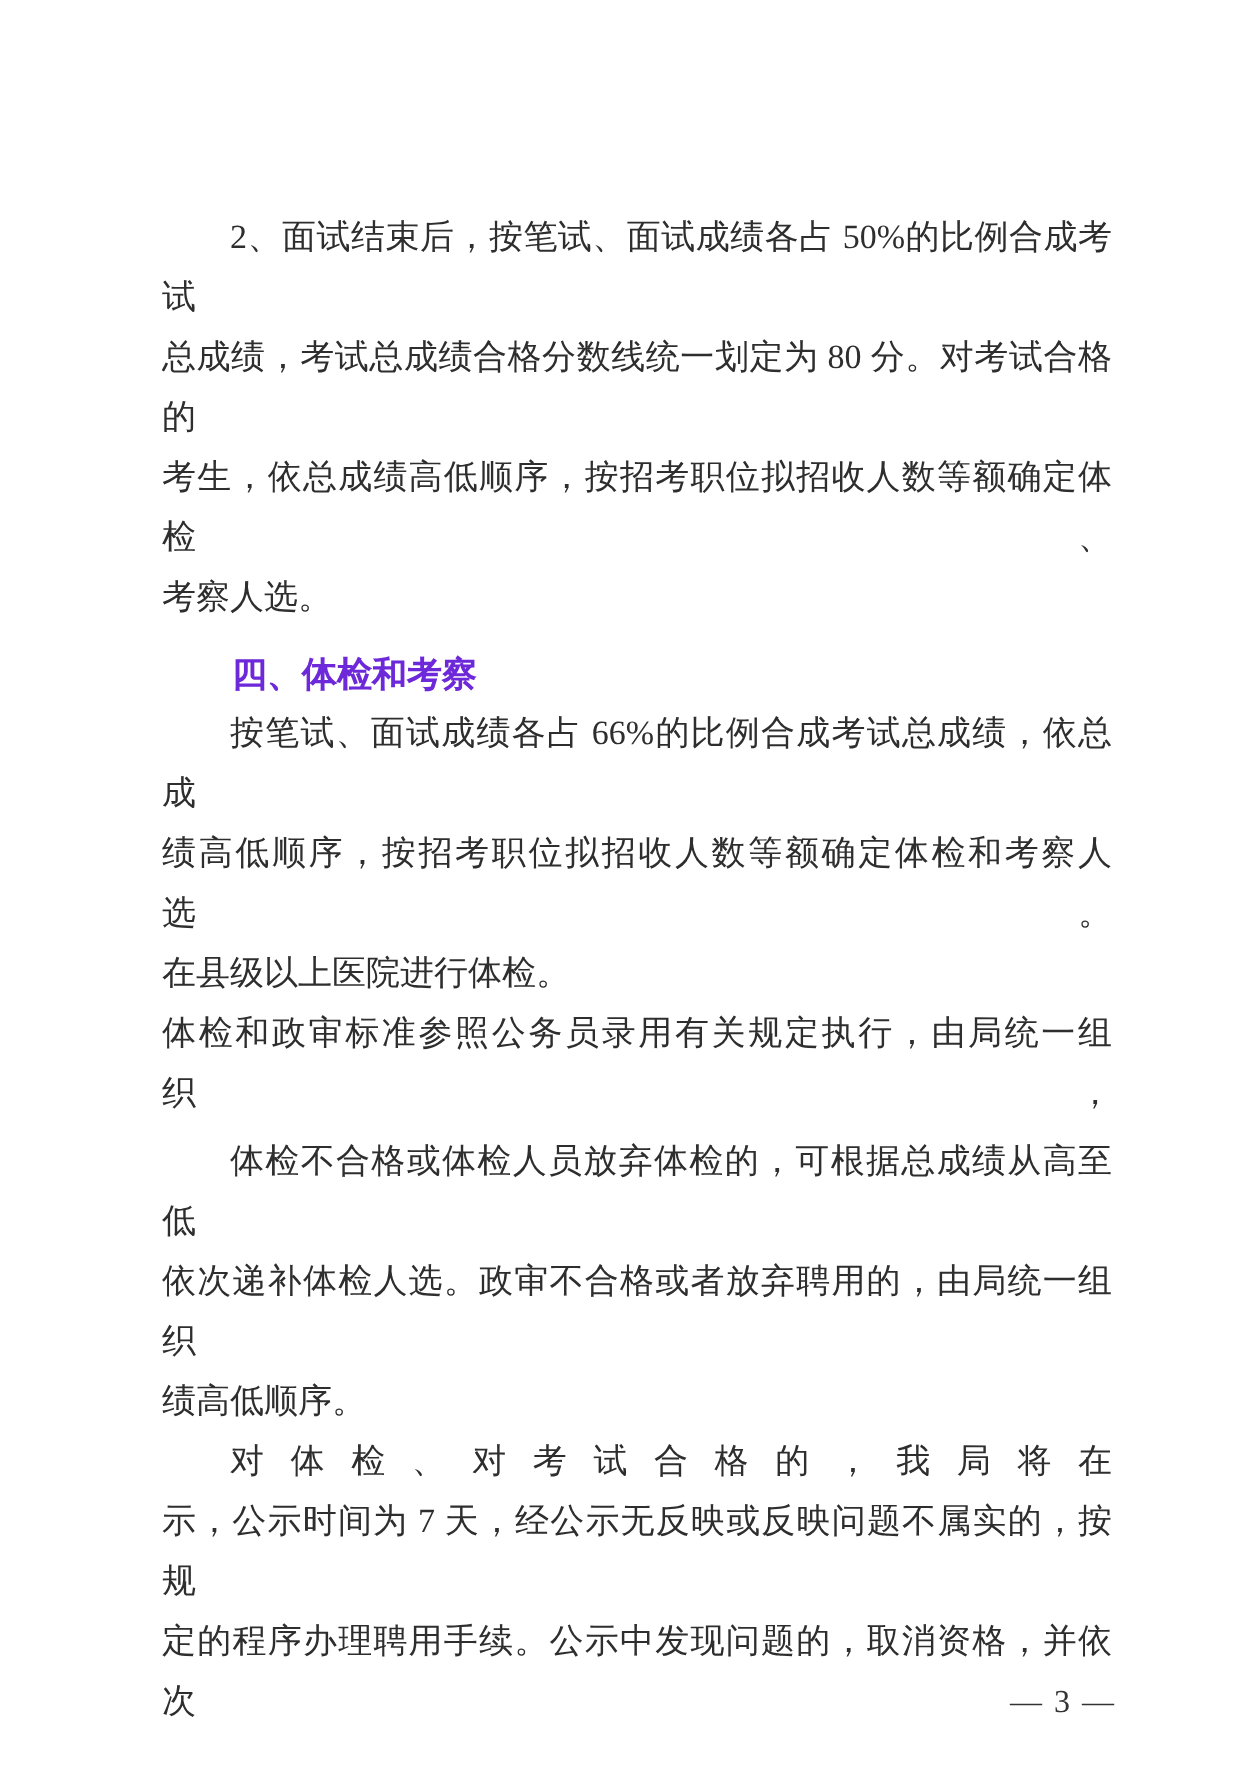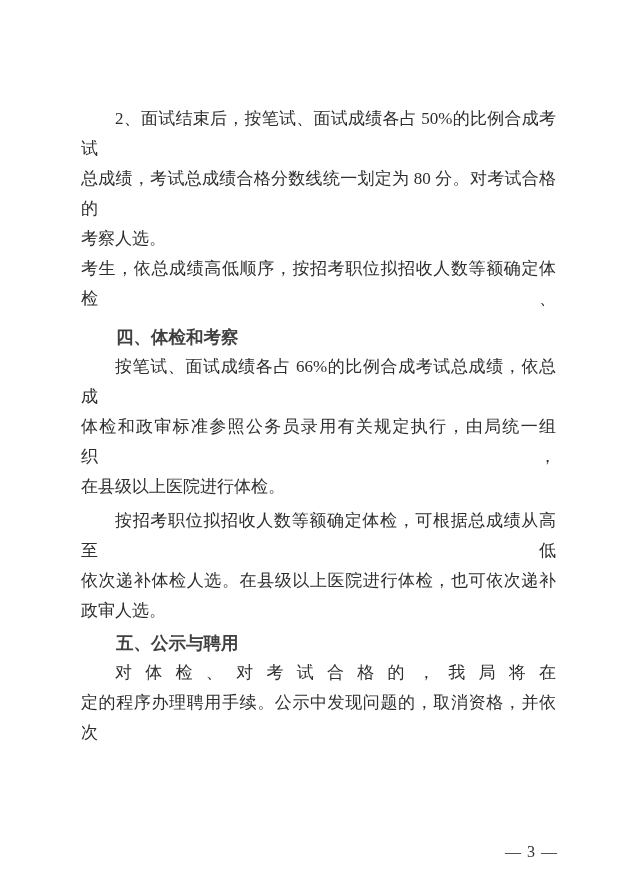--- a/index.html
+++ b/index.html
@@ -28,21 +28,21 @@
   .para { margin: 0; }
   .line {
     text-align: justify;
     text-align-last: justify;
   }
   .line.first { text-indent: 2em; }
   .line.last  { text-align-last: left; }
   .heading {
     font-family: "Liberation Sans", sans-serif;
     font-weight: 700;
-    color: #404040;
+    color: #6d28d9;
     font-size: 17.5px;
     line-height: 30px;
     text-indent: 2em;
     margin: 0;
   }
   .mt8 { margin-top: 8px; }
   .mt4 { margin-top: 4px; }
   .mt2 { margin-top: 2px; }
   .url {
     font-family: "Liberation Mono", monospace;
@@ -64,42 +64,43 @@
 </style>
 </head>
 <body>
 
 <div class="page">
   <div class="content">
 
     <div class="para">
       <div class="line first">2、面试结束后，按笔试、面试成绩各占 50%的比例合成考试</div>
       <div class="line">总成绩，考试总成绩合格分数线统一划定为 80 分。对考试合格的</div>
+      <div class="line">考生，依总成绩高低顺序，按招考职位拟招收人数等额确定体检、</div>
       <div class="line last">考察人选。</div>
-      <div class="line">考生，依总成绩高低顺序，按招考职位拟招收人数等额确定体检、</div>
     </div>
 
     <h3 class="heading mt8">四、体检和考察</h3>
 
     <div class="para">
       <div class="line first">按笔试、面试成绩各占 66%的比例合成考试总成绩，依总成</div>
+      <div class="line">绩高低顺序，按招考职位拟招收人数等额确定体检和考察人选。</div>
+      <div class="line last">在县级以上医院进行体检。</div>
       <div class="line">体检和政审标准参照公务员录用有关规定执行，由局统一组织，</div>
-      <div class="line last">在县级以上医院进行体检。</div>
     </div>
 
     <div class="para mt4">
-      <div class="line first">按招考职位拟招收人数等额确定体检，可根据总成绩从高至低</div>
-      <div class="line">依次递补体检人选。在县级以上医院进行体检，也可依次递补</div>
-      <div class="line last">政审人选。</div>
+      <div class="line first">体检不合格或体检人员放弃体检的，可根据总成绩从高至低</div>
+      <div class="line">依次递补体检人选。政审不合格或者放弃聘用的，由局统一组织</div>
+      <div class="line last">绩高低顺序。</div>
     </div>
 
-    <h3 class="heading mt2">五、公示与聘用</h3>
 
     <div class="para">
       <div class="line first">对体检、对考试合格的，我局将在</div>
+      <div class="line">示，公示时间为 7 天，经公示无反映或反映问题不属实的，按规</div>
       <div class="line">定的程序办理聘用手续。公示中发现问题的，取消资格，并依次</div>
 
     </div>
 
   </div>
 
   <div class="footer">
     <span>—</span><span class="num">3</span><span>—</span>
   </div>
 </div>

